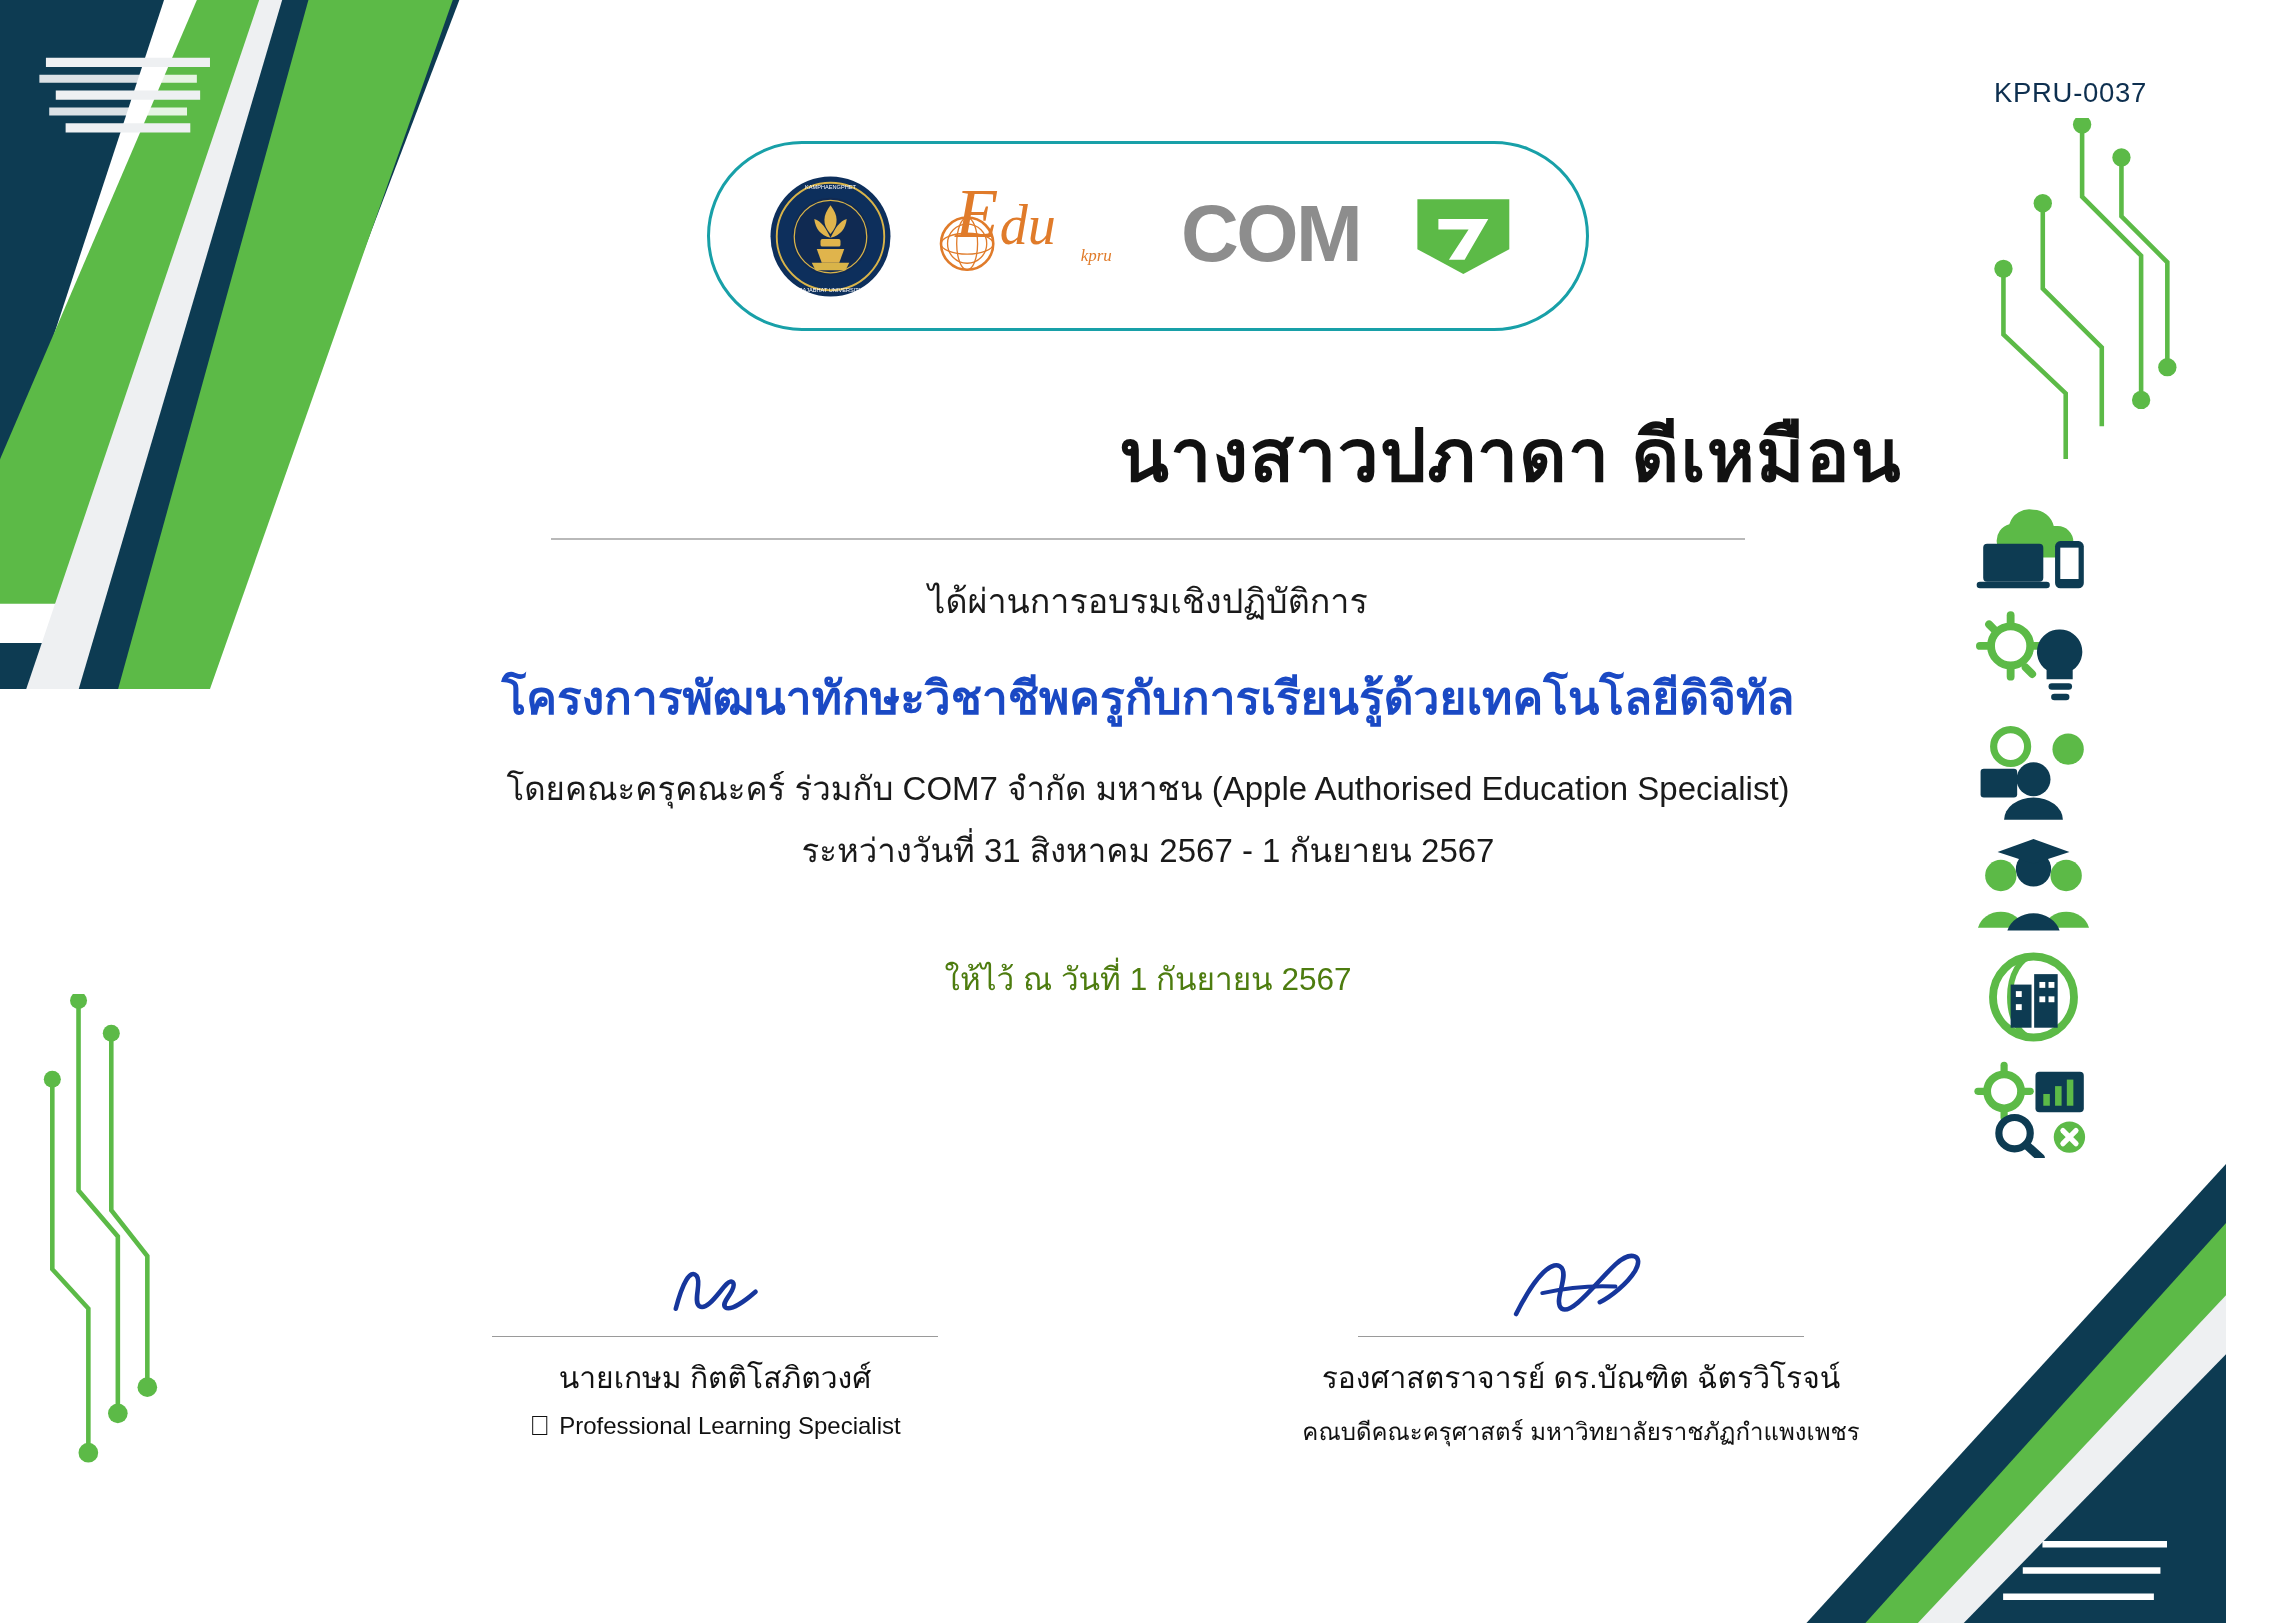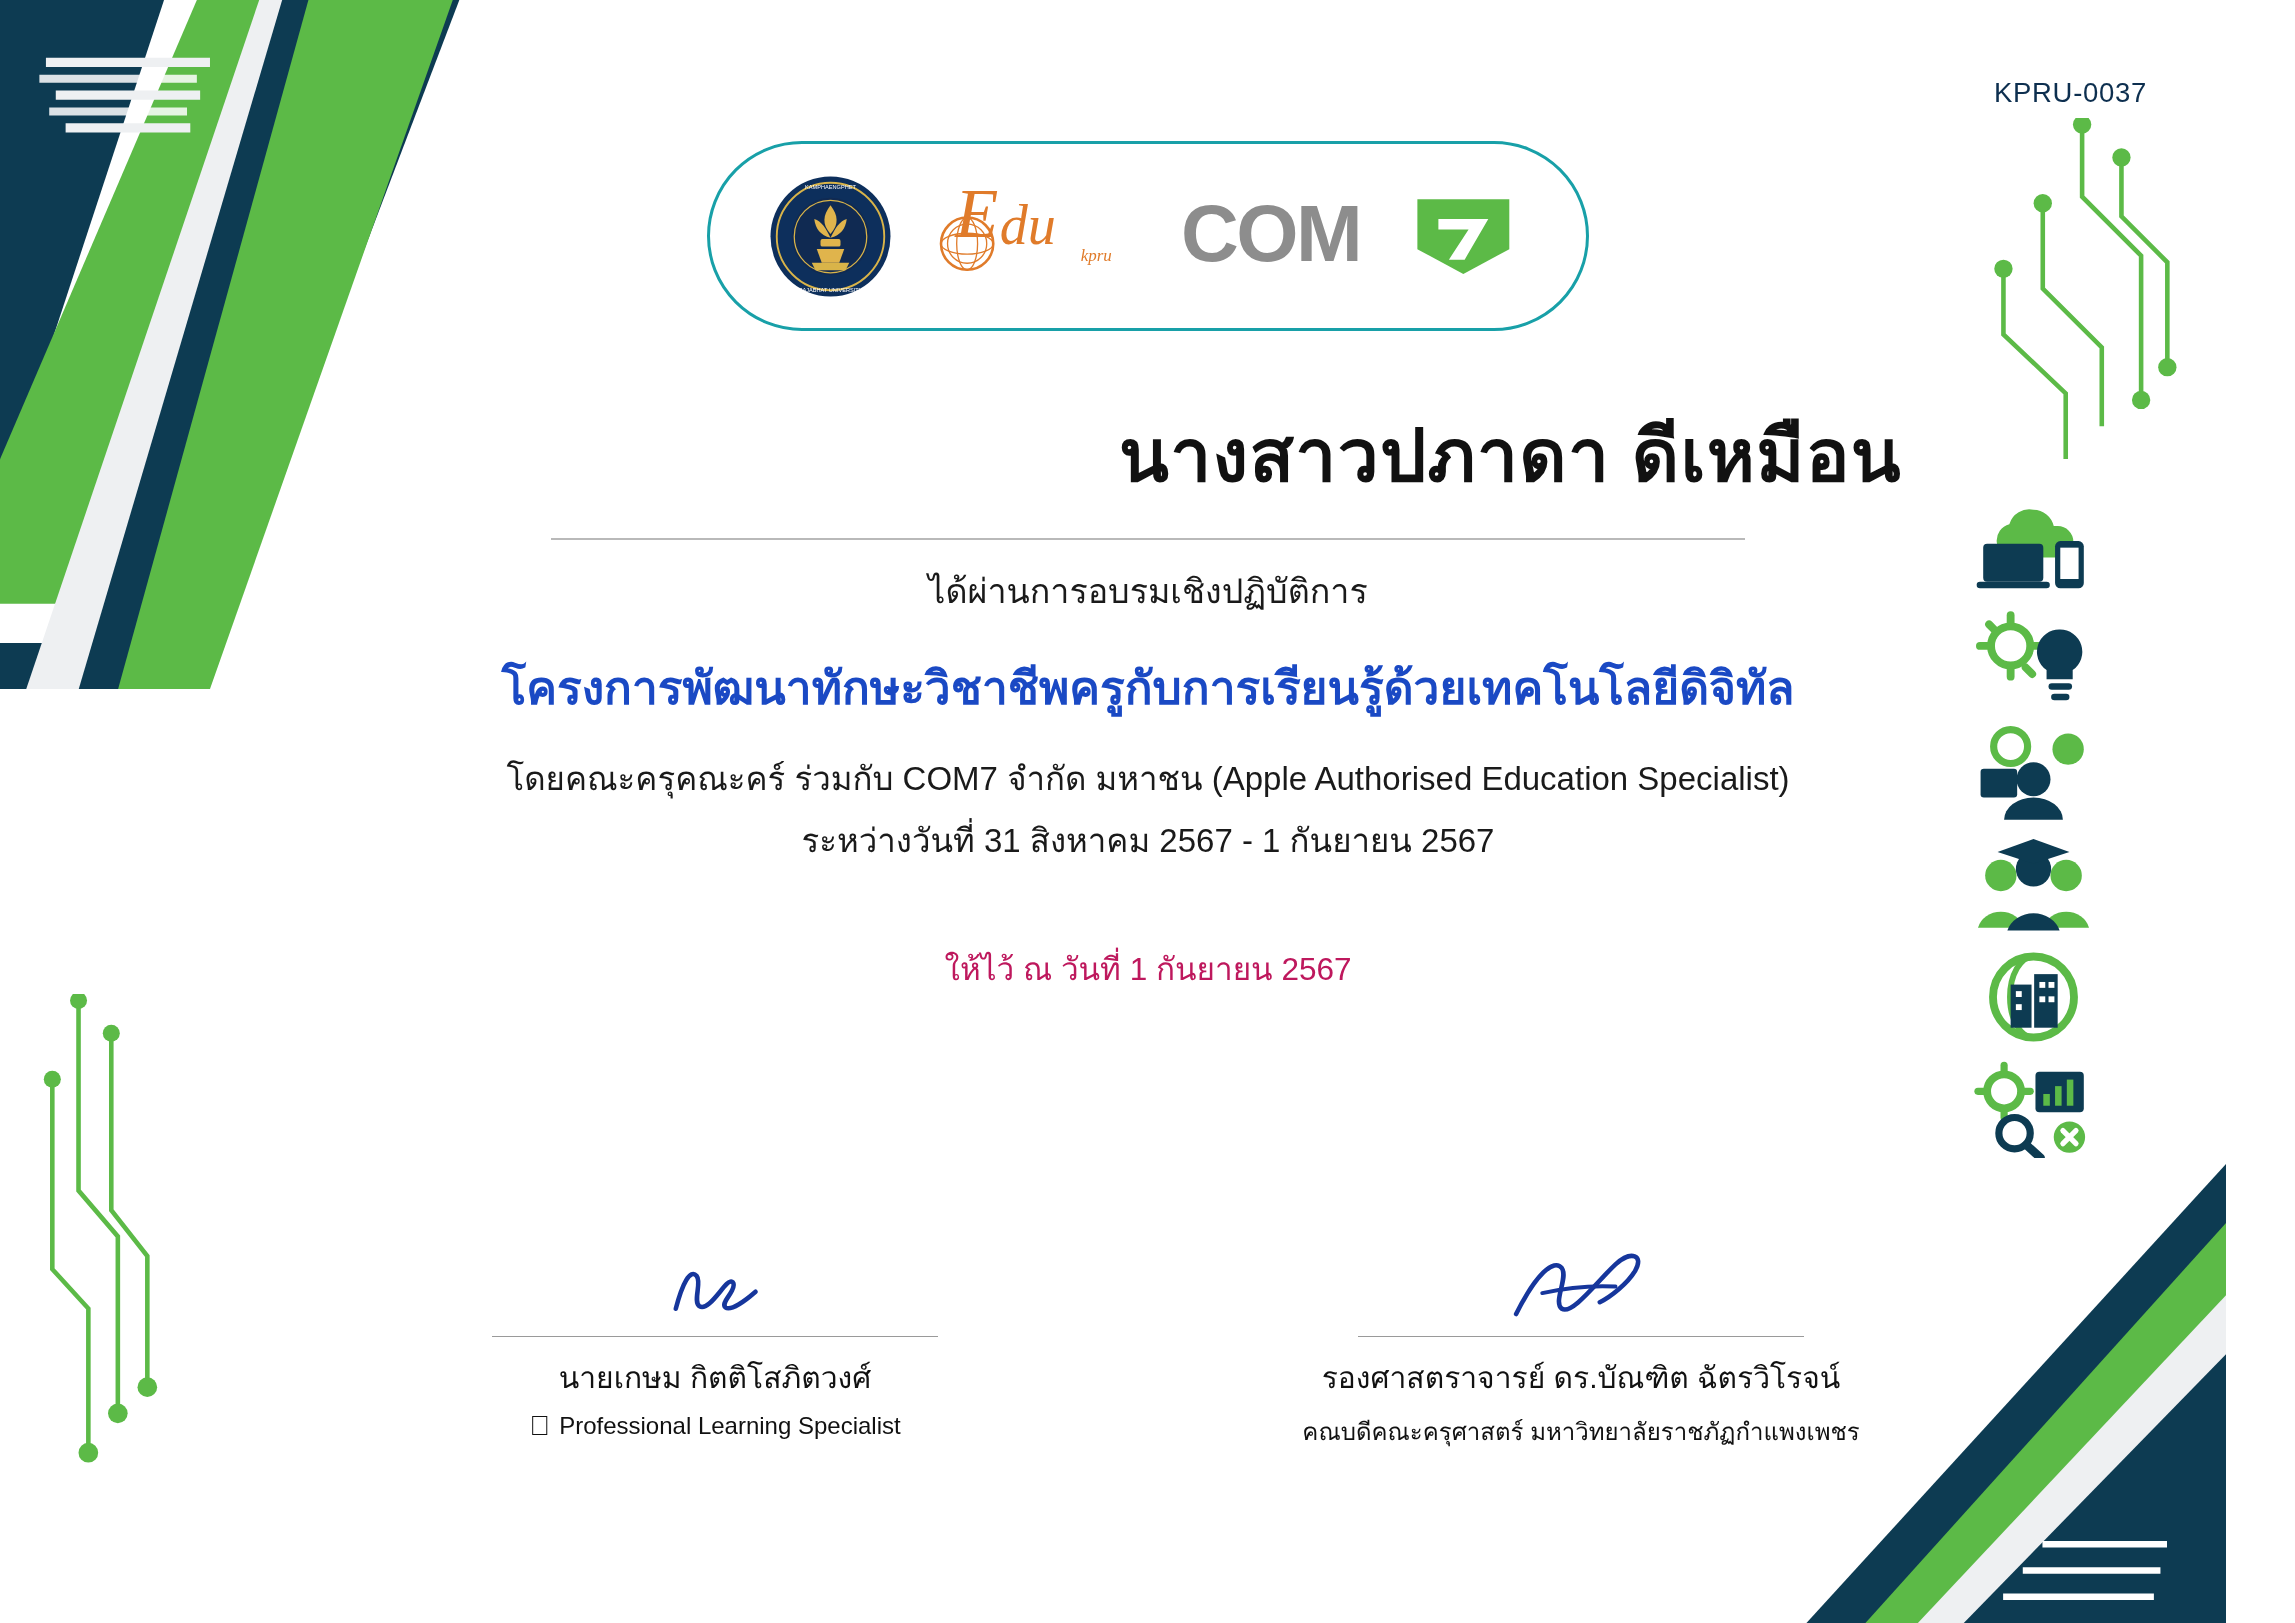--- a/index.html
+++ b/index.html
@@ -108,40 +108,40 @@
     letter-spacing: 1.3px;
     text-align: right;
   }
   .rule {
     width: 1194px;
     height: 2px;
     background: #b9b9b9;
     margin: 25px auto 0 auto;
   }
   .line-passed {
-    margin-top: 24px;
+    margin-top: 34px;
     font-size: 34px;
     color: #1a1a1a;
   }
   .project-title {
     margin-top: 33px;
     font-size: 46px;
     font-weight: bold;
     color: #1a49c4;
   }
   .org-line {
     margin-top: 31.5px;
     font-size: 33px;
     color: #1a1a1a;
     line-height: 1.42;
   }
   .issued-line {
     margin-top: 79px;
     font-size: 31.5px;
-    color: #be185d;
+    color: #4d7c0f;
   }
 
   
   .signatures {
     position: absolute;
     left: 0;
     top: 1246px;
     width: 1508px;
     display: flex;
     justify-content: space-between;

